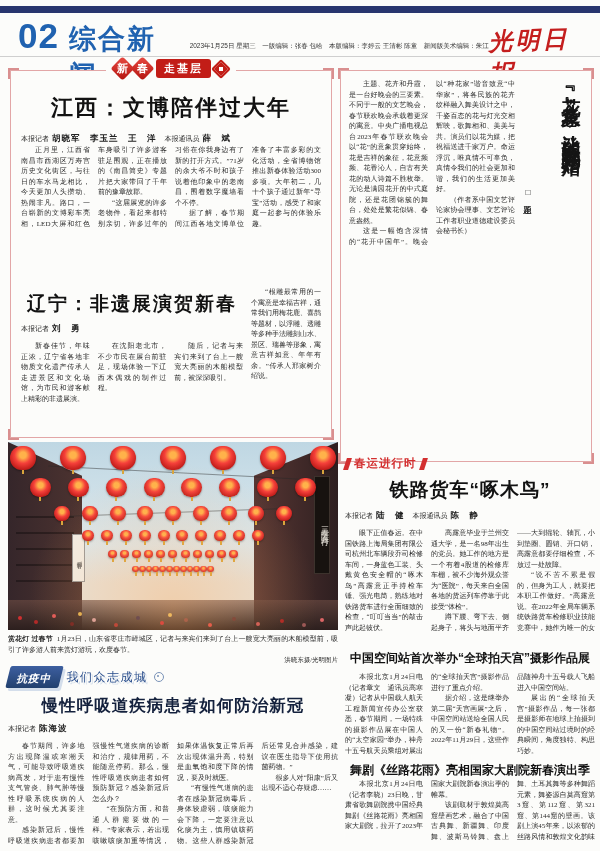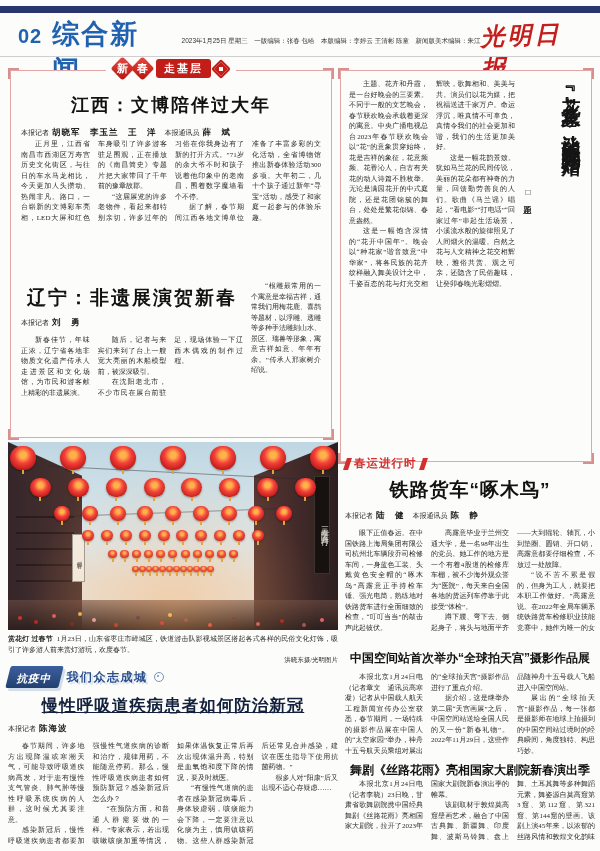--- a/index.html
+++ b/index.html
@@ -1,21 +1,21 @@
 <!DOCTYPE html>
 <html><head>
 <meta charset="utf-8">
 <style>
   html,body{margin:0;padding:0;background:#e8e8e8;}
   #page{position:relative;width:600px;height:851px;margin:0 auto;background:#fcfcfa;overflow:hidden;
         font-family:"Liberation Sans",sans-serif;color:#222;}
   
   .topbar{position:absolute;left:0;top:6px;width:600px;height:7px;background:#28356e;}
   .hdr{position:absolute;left:18px;top:16px;right:12px;display:flex;align-items:baseline;}
-  .pagenum{font-size:20px;font-weight:bold;color:#2062b0;letter-spacing:1px;}
+  .pagenum{font-size:35px;font-weight:bold;color:#2062b0;letter-spacing:1px;}
   .secname{font-size:27px;font-weight:900;color:#2062b0;margin-left:10px;letter-spacing:2px;}
   .dateline{font-size:6.5px;color:#333;margin-left:14px;white-space:nowrap;}
   .masthead{margin-left:auto;font-family:"Liberation Serif",serif;font-style:italic;font-weight:bold;
             font-size:24px;color:#c41e1e;letter-spacing:3px;transform:rotate(-2deg);}
   .hdr-rule{position:absolute;left:0;top:56px;width:600px;height:1px;background:#cfcfcf;}
   
   .frame{position:absolute;border:1px solid #e2a6a6;box-sizing:border-box;background:#fcfcfa;}
   .corner{position:absolute;width:9px;height:9px;}
   .c-tl{left:-3px;top:-3px;border-left:2px solid #d98f8f;border-top:2px solid #d98f8f;}
   .c-tr{right:-3px;top:-3px;border-right:2px solid #d98f8f;border-top:2px solid #d98f8f;}
@@ -79,21 +79,21 @@
   .cap-title{font-weight:bold;font-family:"Liberation Sans",sans-serif;margin-right:4px;}
   .credit{display:block;text-align:right;font-size:6.5px;color:#2b2b2b;font-family:"Liberation Serif",serif;}
   
   .kicker{display:flex;align-items:center;gap:4px;color:#d32f2f;font-weight:900;font-size:11.5px;letter-spacing:1px;}
   .kbar{width:5px;height:12px;background:#d32f2f;transform:skewX(-18deg);}
   
   .kv-row{display:flex;align-items:center;gap:6px;}
   .kv-tag{background:linear-gradient(#3d5fa0,#22406e);transform:skewX(-14deg);padding:2px 9px;border-radius:2px;
           box-shadow:3px 3px 0 rgba(90,130,190,.25);}
   .kv-tag span{display:inline-block;transform:skewX(14deg);color:#fff;font-weight:bold;font-style:italic;font-size:10.5px;letter-spacing:1px;}
-  .kv-text{color:#2a4e8c;font-weight:700;font-size:12px;letter-spacing:1.5px;
+  .kv-text{color:#2a4e8c;font-weight:400;font-size:12px;letter-spacing:1.5px;
            text-shadow:2px 2px 0 rgba(90,130,190,.22);}
   .kv-icon{width:8px;height:8px;border:1.5px solid #7a93b8;border-radius:50%;position:relative;}
   .kv-icon::after{content:"";position:absolute;left:2px;top:2px;width:2px;height:2px;border-radius:50%;background:#7a93b8;}
   .nh{white-space:nowrap;text-align:center;}
 </style>
 </head>
 <body>
 
 <div id="page">
 
@@ -116,59 +116,59 @@
       <div class="diamond">
           <span>新</span>
         </div>
       <div class="diamond">
           <span>春</span>
         </div>
       <span class="ns-pill">走基层</span>
       <span class="knot"></span>
     </div>
 
-    <div class="headline nh" style="margin-top:22px;text-align:center;font-size:18px;letter-spacing:2px;">江西：文博陪伴过大年</div>
+    <div class="headline nh" style="margin-top:22px;text-align:center;font-size:22px;letter-spacing:2px;">江西：文博陪伴过大年</div>
     <div class="byline" style="margin-top:10px;">
       <span>本报记者</span><b>胡晓军　李玉兰　王　洋</b>
       <span>本报通讯员</span><b>薛　斌</b>
     </div>
     <div class="cols c4" style="height:134px;">
         <p>正月里，江西省南昌市西湖区万寿宫历史文化街区，与往日的车水马龙相比，今天更加人头攒动、热闹非凡。路口，一台崭新的文博彩车亮相，LED大屏和红色车身吸引了许多游客驻足围观，正在播放的《南昌简史》专题片把大家带回了千年前的豫章故郡。</p>
         <p>“这届展览的许多老物件，看起来都特别亲切，许多过年的习俗在你我身边有了新的打开方式。”71岁的余大爷不时和孩子说着他印象中的老南昌，围着数字魔墙看个不停。</p>
         <p>据了解，春节期间江西各地文博单位准备了丰富多彩的文化活动，全省博物馆推出新春体验活动300多项。大年初二，几十个孩子通过新年“寻宝”活动，感受了和家庭一起参与的体验乐趣。</p>
       </div>
 
     <div style="margin-top:8px;display:flex;gap:8px;">
       <div style="flex:1;">
         <div class="headline nh" style="font-size:19px;letter-spacing:2px;margin-top:4px;">辽宁：非遗展演贺新春</div>
         <div class="byline" style="margin-top:6px;">
           <span>本报记者</span><b>刘　勇</b>
         </div>
         <div class="cols c3" style="margin-top:6px;height:84px;">
             <p>新春佳节，年味正浓，辽宁省各地非物质文化遗产传承人走进景区和文化场馆，为市民和游客献上精彩的非遗展演。</p>
+            <p>在沈阳老北市，不少市民在展台前驻足，现场体验一下辽西木偶戏的制作过程。</p>
             <p>随后，记者与来宾们来到了台上一艘宽大亮丽的木船模型前，被深深吸引。</p>
-            <p>在沈阳老北市，不少市民在展台前驻足，现场体验一下辽西木偶戏的制作过程。</p>
           </div>
       </div>
       <div class="cols c1" style="width:70px;height:142px;">
           <p>“根雕最常用的一个寓意是幸福吉祥，通常我们用梅花鹿、喜鹊等题材，以浮雕、透雕等多种手法雕刻山水、景区、瑞兽等形象，寓意吉祥如意、年年有余。”传承人邢家树介绍说。</p>
         </div>
     </div>
   </div>
 
   <div class="frame" style="left:340px;top:70px;width:252px;height:392px;padding:8px;">
     <div class="corner c-tl"></div>
       <div class="corner c-tr"></div>
     <div class="corner c-bl"></div>
       <div class="corner c-br"></div>
     <div class="hua-wrap">
       <div class="cols c2 hua-body">
           <p>主题、花卉和丹霞，是一台好晚会的三要素。不同于一般的文艺晚会，春节联欢晚会承载着更深的寓意。中央广播电视总台2023年春节联欢晚会以“花”的意象贯穿始终，花是吉祥的象征，花意频频、花香沁人，自古有关花的动人诗篇不胜枚举。无论是满园花开的中式庭院，还是花团锦簇的舞台，处处是繁花似锦、春意盎然。</p>
           <p>这是一幅饱含深情的“花开中国年”。晚会以“种花家”谐音致意“中华家”，将各民族的花卉纹样融入舞美设计之中，千姿百态的花与灯光交相辉映，歌舞相和、美美与共。演员们以花为媒，把祝福送进千家万户。命运浮沉，唯真情不可辜负，真情令我们的社会更加和谐，我们的生活更加美好。</p>
-          <p>这是一幅花韵景致。犹如马兰花的民间传说，美丽的花朵都有神奇的力量，回馈勤劳善良的人们。歌曲《马兰谣》唱起，“看电影”“打电话”“回家过年”串起生活场景，小溪流水般的旋律照见了人间烟火的温暖。自然之花与人文精神之花交相辉映，雅俗共赏、观之可亲，还隐含了民俗趣味，让癸卯春晚光彩熠熠。</p>
+          <p>（作者系中国文艺评论家协会理事、文艺评论工作者职业道德建设委员会秘书长）</p>
         </div>
       <div class="v-author">□ 王题题</div>
       <div class="v-head">『花』之意象，让癸卯春晚光彩熠熠</div>
     </div>
   </div>
 
   <div class="photo">
     <div class="bldg-l"></div>
     <div class="bldg-r"></div>
     <div class="wire" style="left:40px;top:30px;width:250px;transform:rotate(3deg);"></div>
@@ -243,21 +243,21 @@
         <span class="lant" style="width:7px;height:6px;"></span>
         <span class="lant" style="width:7px;height:6px;"></span>
         <span class="lant" style="width:7px;height:6px;"></span>
     </div>
     <div class="crowd"></div>
     <div class="dots"></div>
     <div class="glow"></div>
   </div>
   <div class="caption">
     <p style="padding-right:0;">
-      <span class="cap-title">赏花灯 过春节</span><span>1月23日，山东省枣庄市峄城区，铁道游击队影视城景区搭起各式各样的民俗文化灯饰，吸引了许多游人前来赏灯游玩，欢度春节。</span>
+      <span class="cap-title">赏花灯 过春节</span><span>1月23日，山东省枣庄市峄城区，记者与来宾们来到了台上一艘宽大亮丽的木船模型前，吸引了许多游人前来赏灯游玩，欢度春节。</span>
       <span class="credit">洪晓东摄/光明图片</span>
     </p>
   </div>
 
   <div style="position:absolute;left:345px;top:456px;width:250px;">
     <div class="kicker">
       <span class="kbar"></span>
       <span>春运进行时</span>
       <span class="kbar"></span>
     </div>
@@ -273,21 +273,21 @@
         <p>“说不苦不累是假的，但身为工人，就要把本职工作做好。”高露意说。在2022年全局车辆系统铁路货车检修职业技能竞赛中，她作为唯一的女选手，获得了车辆钳工个人全能第一名的成绩。</p>
       </div>
   </div>
 
   <div style="position:absolute;left:8px;top:666px;width:330px;">
     <div class="kv-row">
       <span class="kv-tag"><span>抗疫中</span></span>
       <span class="kv-text">我们众志成城</span>
       <span class="kv-icon"></span>
     </div>
-    <div class="headline nh" style="font-size:16.5px;letter-spacing:1px;margin-top:7px;color:#14213d;text-decoration:underline;">慢性呼吸道疾病患者如何防治新冠</div>
+    <div class="headline nh" style="font-size:16.5px;letter-spacing:1px;margin-top:7px;color:#14213d;">慢性呼吸道疾病患者如何防治新冠</div>
     <div class="byline" style="margin-top:6px;">
       <span>本报记者</span><b>陈海波</b>
     </div>
     <div class="cols c4" style="margin-top:6px;height:112px;">
         <p>春节期间，许多地方出现降温或寒潮天气，可能导致呼吸道疾病高发，对于患有慢性支气管炎、肺气肿等慢性呼吸系统疾病的人群，这时候尤其要注意。</p>
         <p>感染新冠后，慢性呼吸道疾病患者都要加强慢性气道疾病的诊断和治疗，规律用药，不能随意停药。那么，慢性呼吸道疾病患者如何预防新冠？感染新冠后怎么办？</p>
         <p>“在预防方面，和普通人群需要做的一样。”专家表示，若出现咳嗽咳痰加重等情况，如果体温恢复正常后再次出现体温升高，特别是血氧饱和度下降的情况，要及时就医。</p>
         <p>“有慢性气道病的患者在感染新冠病毒后，身体较虚弱，咳痰能力会下降，一定要注意以化痰为主，慎用镇咳药物。这些人群感染新冠后还常见合并感染，建议在医生指导下使用抗菌药物。”</p>
         <p>很多人对“阳康”后又出现不适心存疑虑……</p>
       </div>

